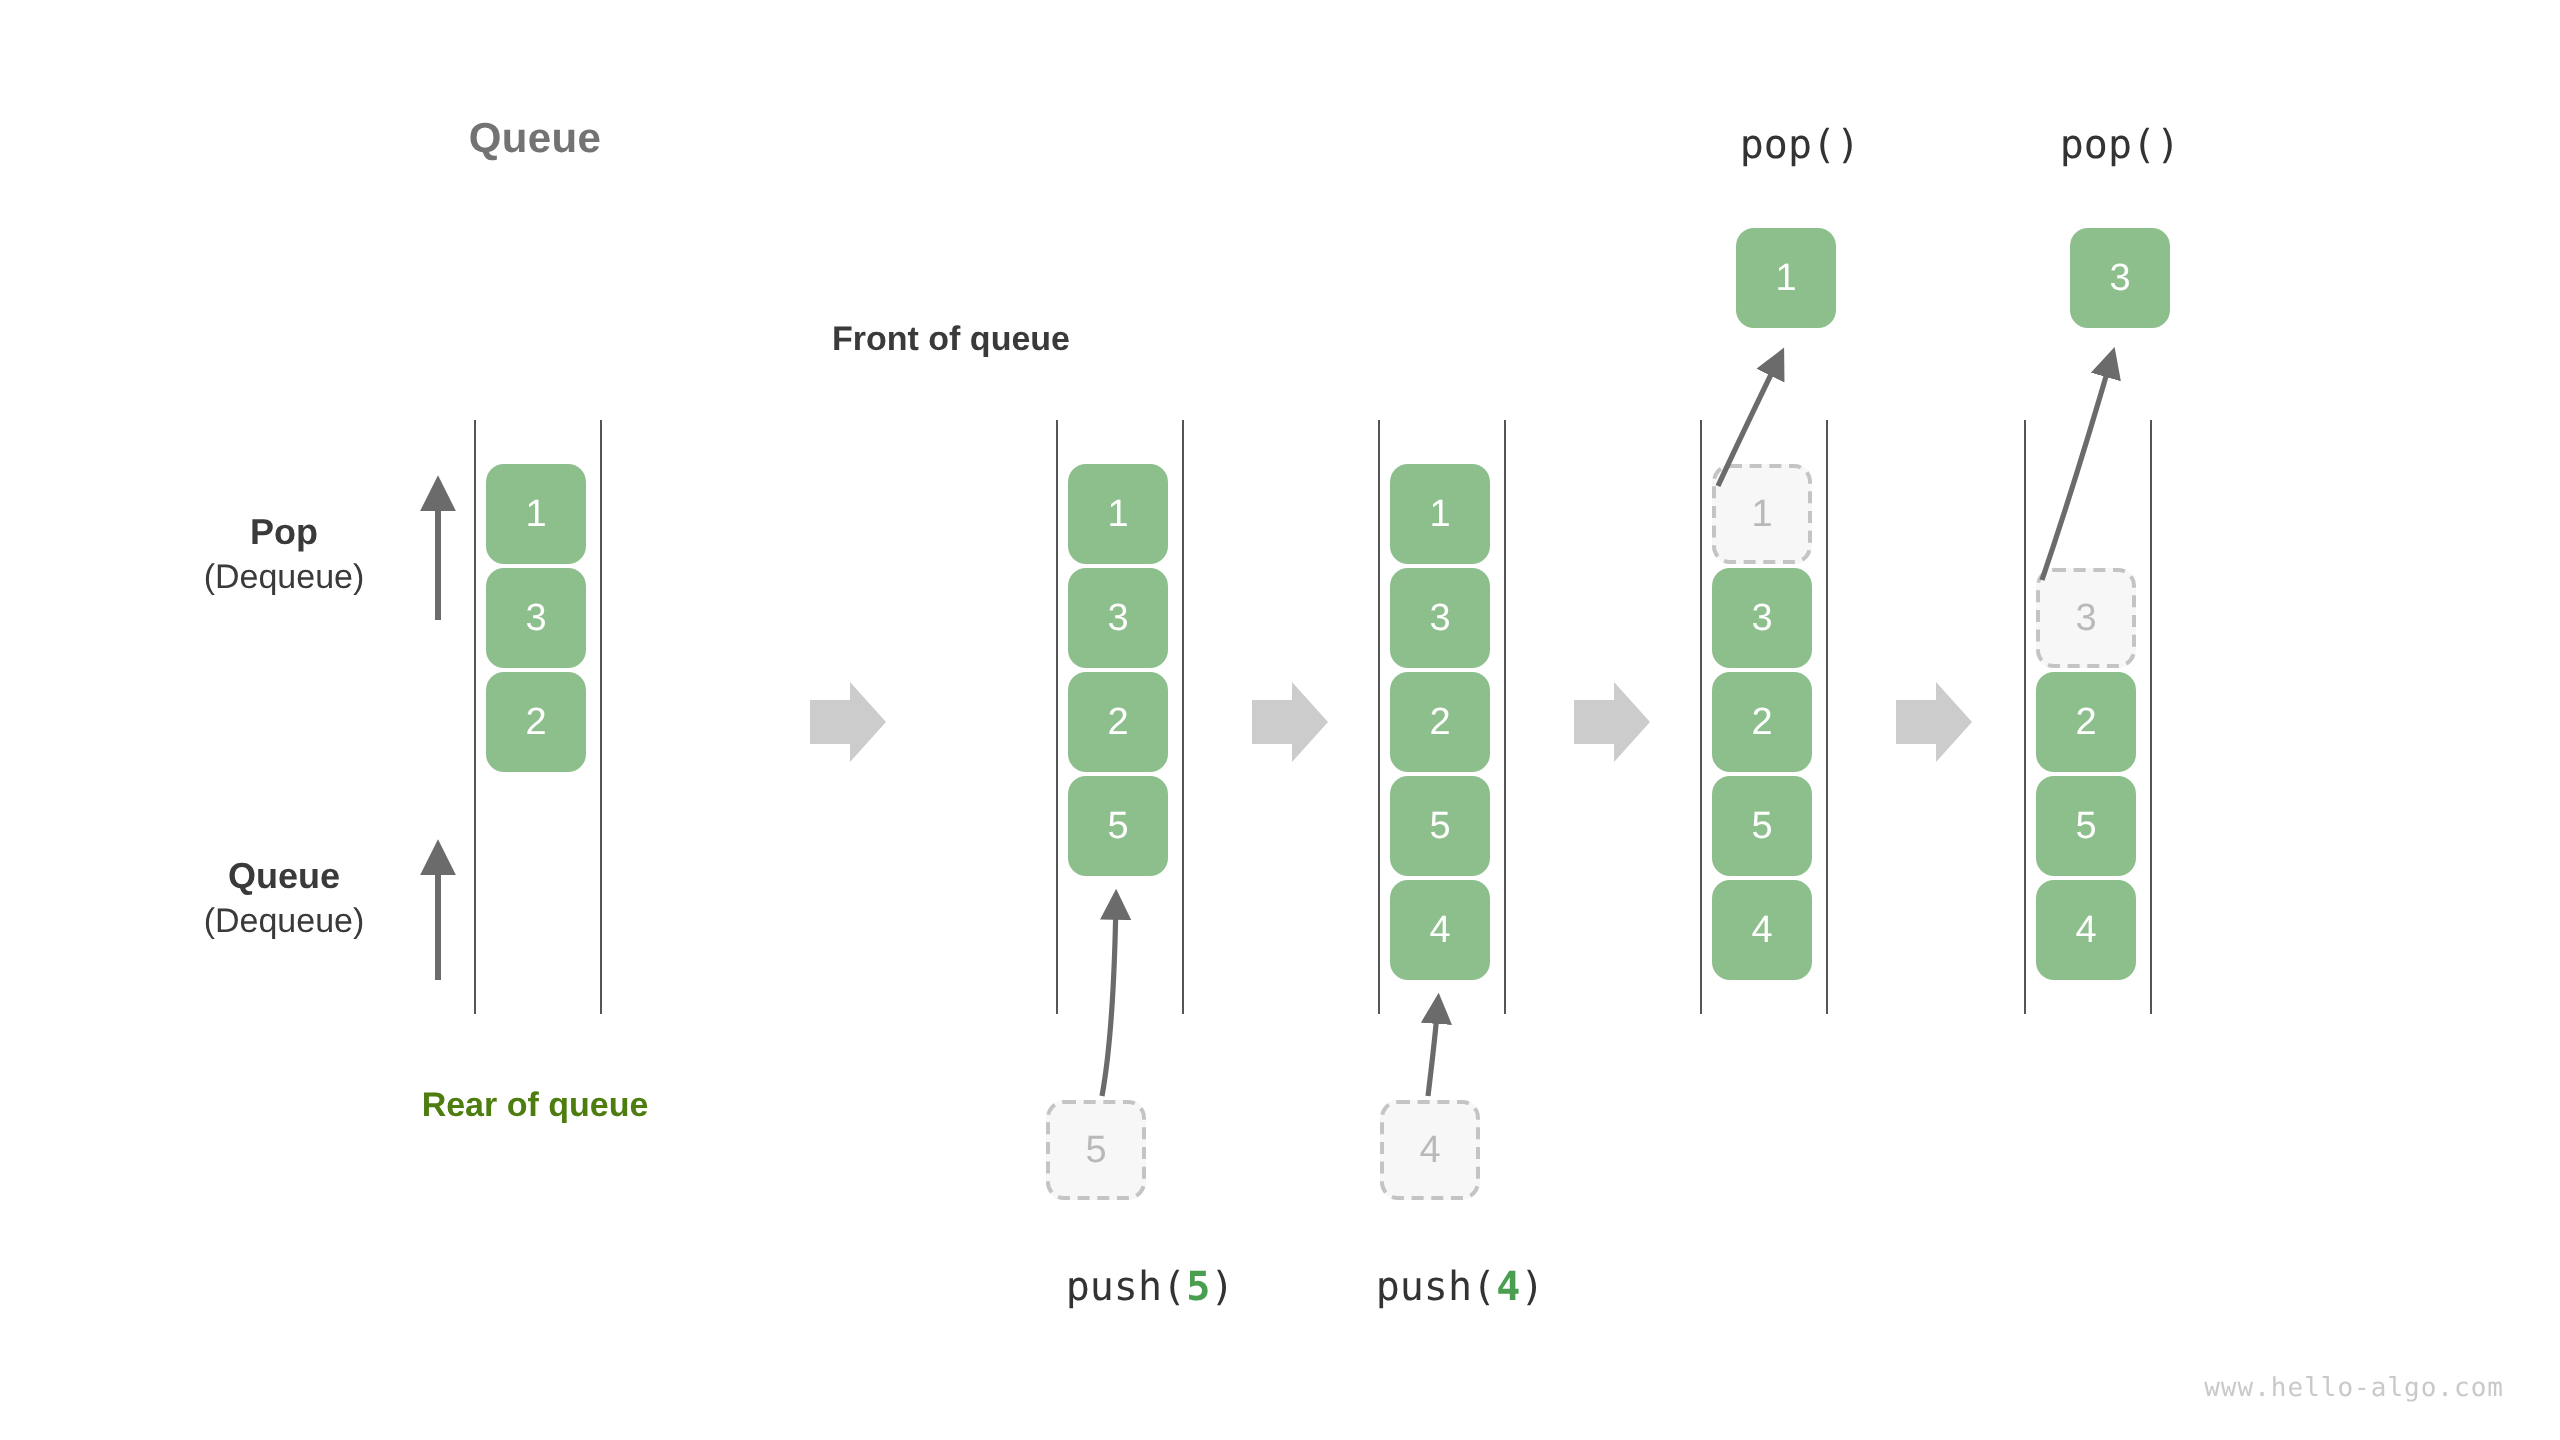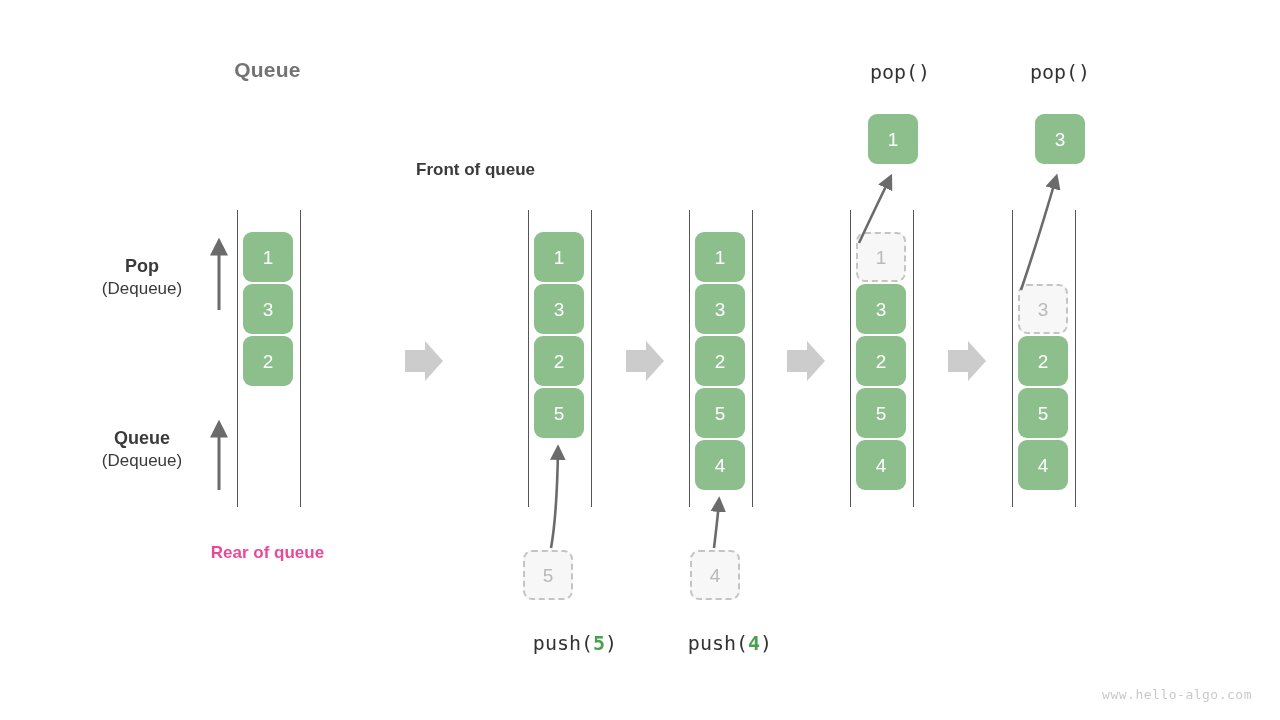--- a/index.html
+++ b/index.html
@@ -43,21 +43,21 @@
     font-weight: bold;
     color: #3a3a3a;
   }
   .lbl-rear {
     position: absolute;
     left: 0; top: 543px;
     width: 535px;
     text-align: center;
     font-size: 17px;
     font-weight: bold;
-    color: #ec4899;
+    color: #4d7c0f;
   }
   .side-block {
     position: absolute;
     text-align: center;
     width: 190px;
     color: #3a3a3a;
   }
   .side-block .main {
     font-size: 18px;
     font-weight: bold;

